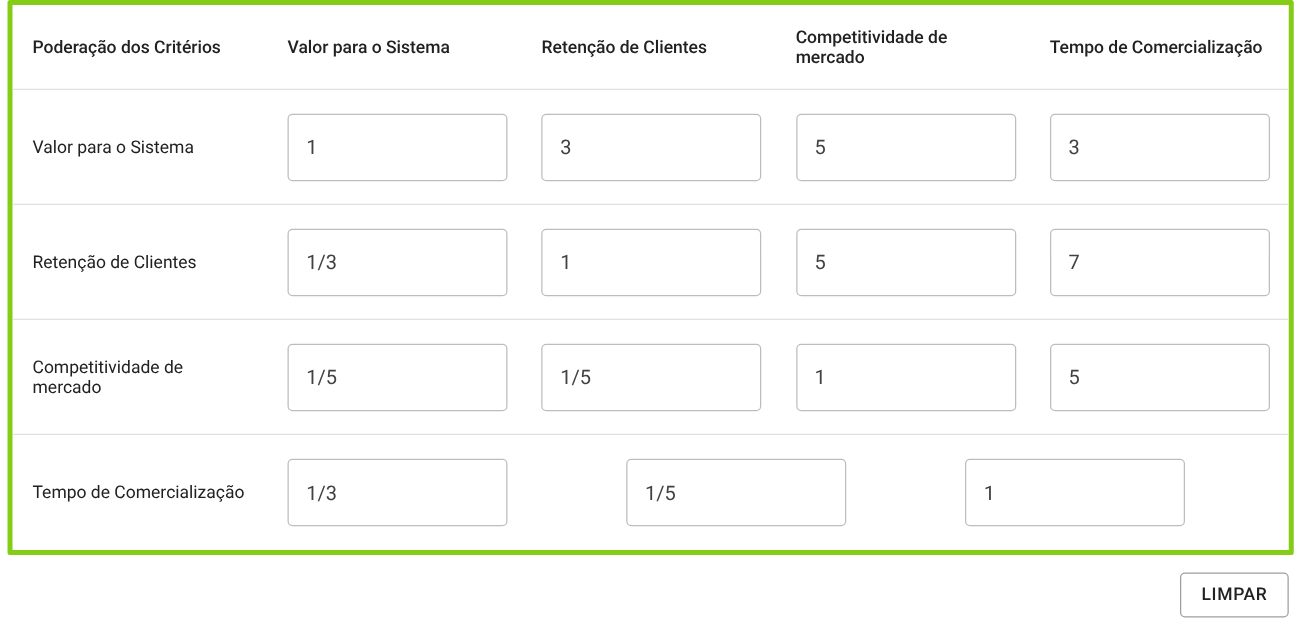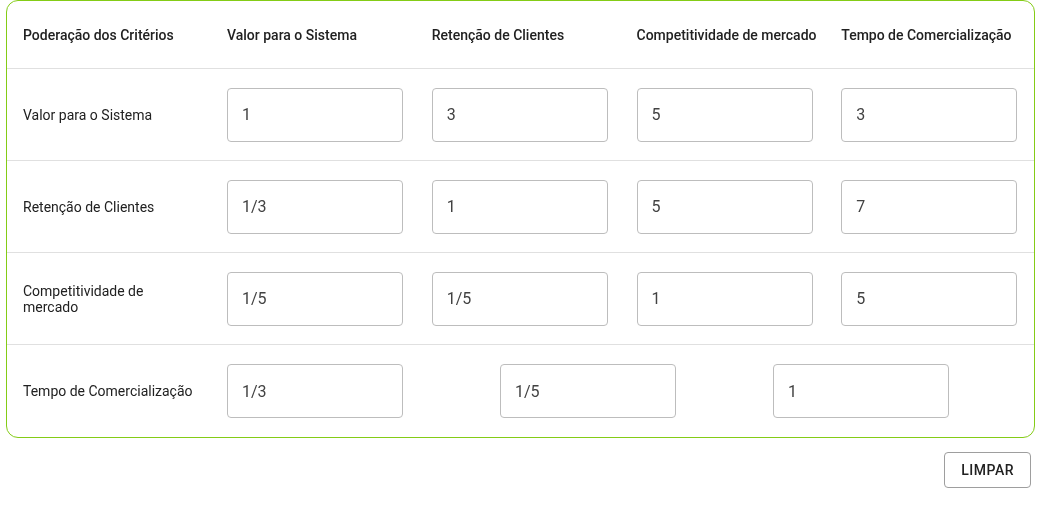--- a/index.html
+++ b/index.html
@@ -8,22 +8,22 @@
       padding: 0;
     }
     body {
       font-family: Roboto, -apple-system, BlinkMacSystemFont, "Segoe UI", Arial, sans-serif;
       background: #ffffff;
       padding: 0;
       width: 1041px;
     }
     .table-card {
       background: #ffffff;
-      border: 1px solid #84cc16;
-      border-radius: 12px;
+      border: 4px solid #84cc16;
+      border-radius: 2px;
       margin: 0 6px;
       overflow: hidden;
     }
     .matrix-row {
       display: flex;
       align-items: center;
       border-bottom: 1px solid #e0e0e0;
     }
     .matrix-row:last-child {
       border-bottom: none;

